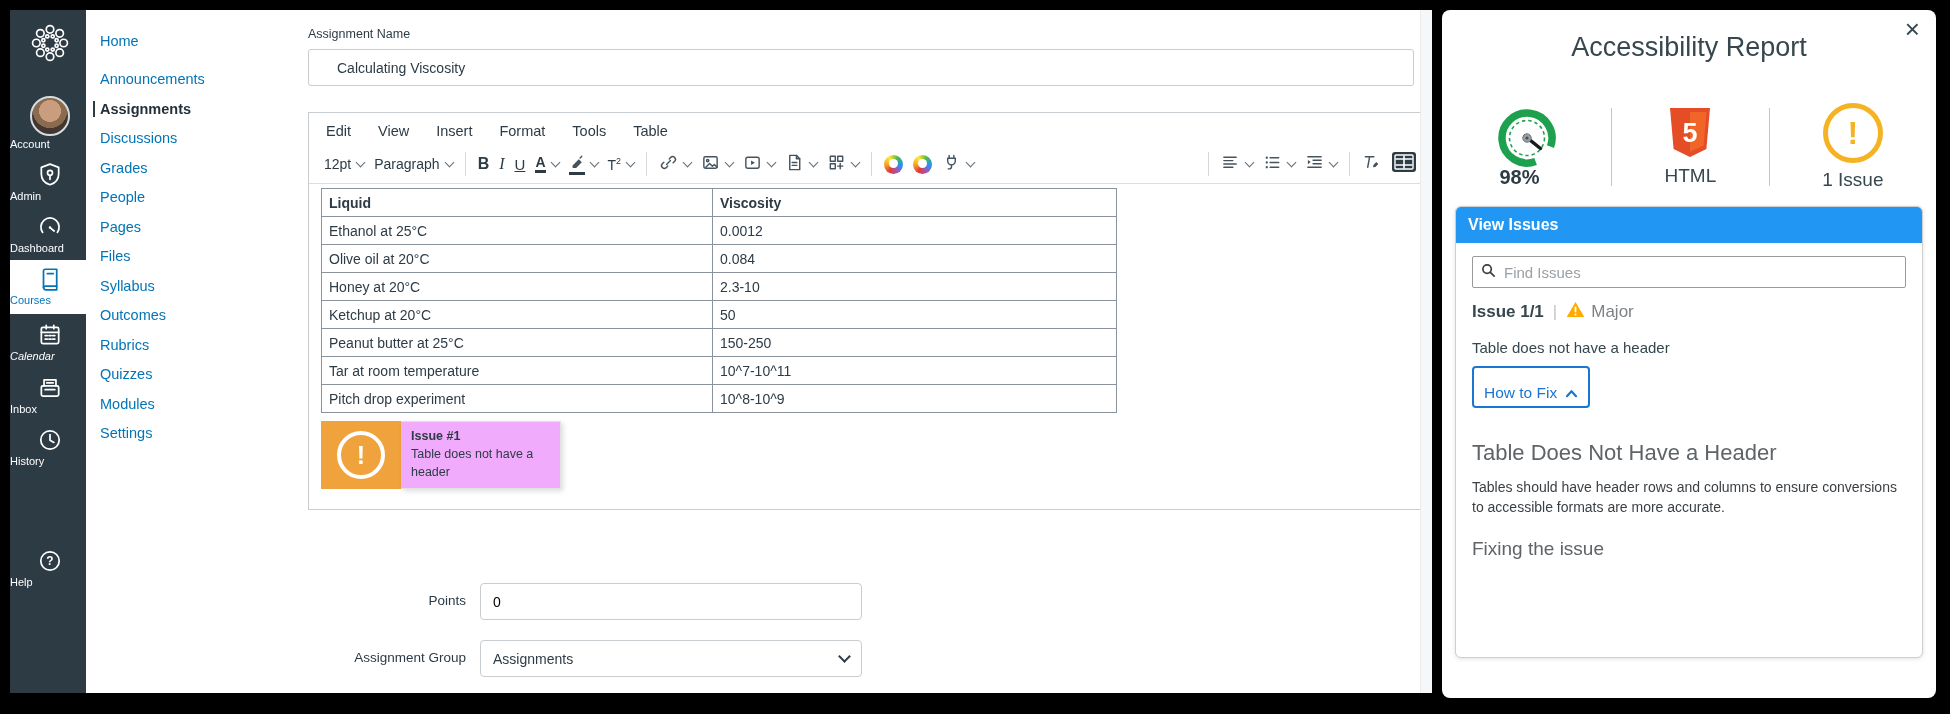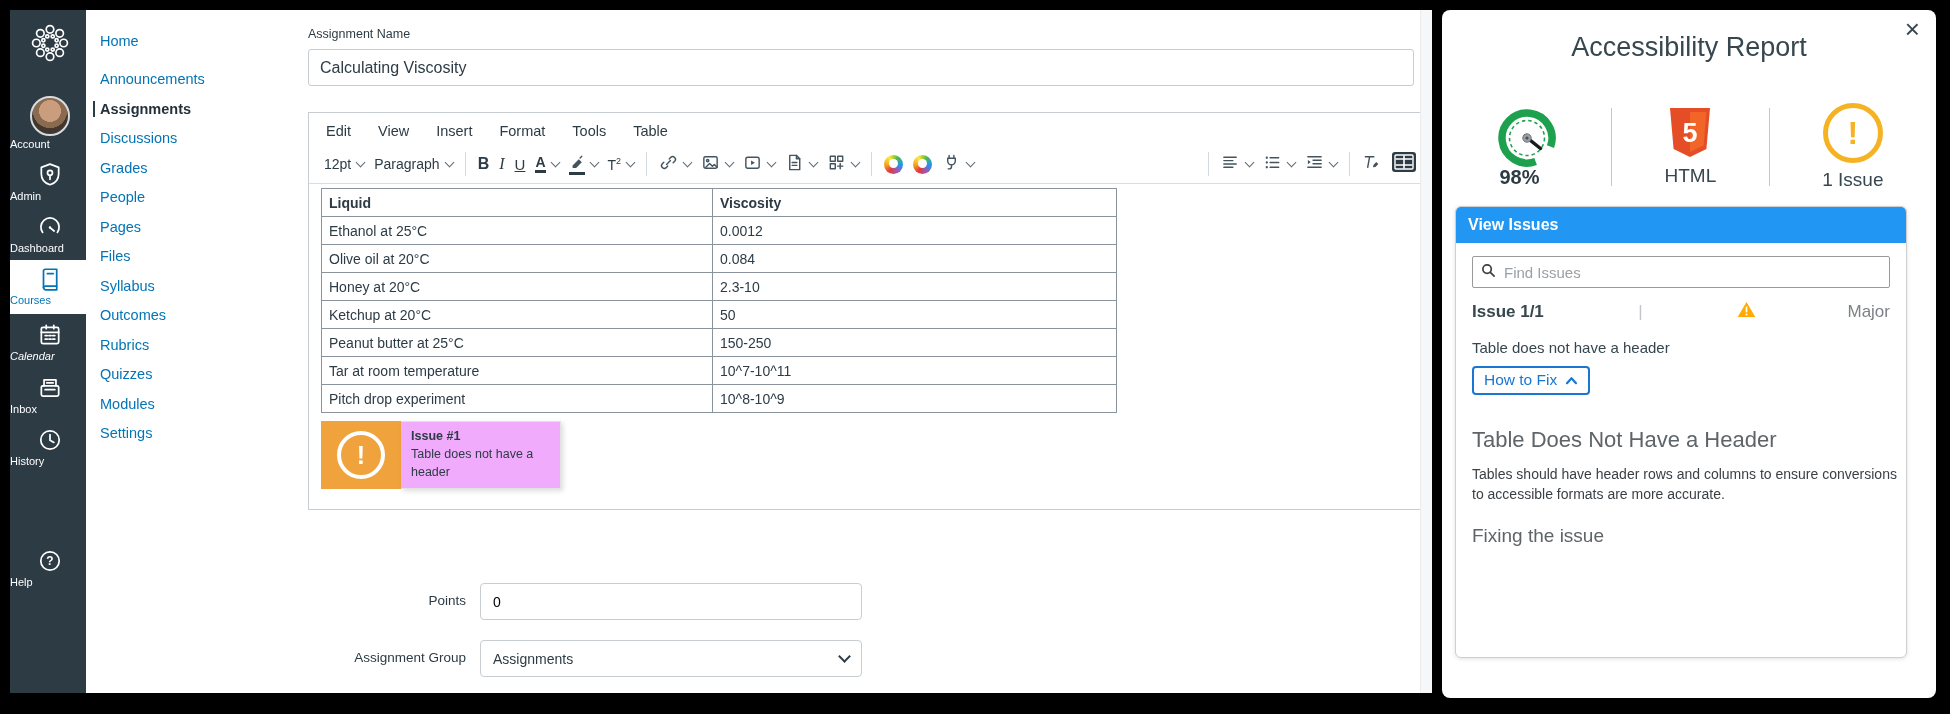--- a/index.html
+++ b/index.html
@@ -20,21 +20,21 @@
   .avatar{width:36px;height:36px;border-radius:50%;margin:0 auto;border:2px solid #d8dcdf;
           background:radial-gradient(circle at 50% 36%,#c99d7d 0 37%,#8a6b50 38% 58%,#41372f 59%);}
 
   
   .course-nav a{position:absolute;left:90px;font-size:14.5px;color:#0374B5;text-decoration:none;white-space:nowrap;}
   .course-nav a.active{color:#24313B;font-weight:700;border-left:2px solid #2D3B45;padding-left:5px;margin-left:-7px;}
 
   
   .field-label{position:absolute;font-size:12.5px;color:#2D3B45;}
   .name-input{position:absolute;left:298px;top:39px;width:1106px;height:37px;border:1px solid #C7CDD1;
-              border-radius:3px;font-size:16px;color:#2D3B45;padding:0 11px;box-sizing:border-box;
+              border-radius:3px;font-size:14px;color:#2D3B45;padding:0 28px;box-sizing:border-box;
               font-family:inherit;outline:none;}
 
   
   .editor{position:absolute;left:298px;top:102px;width:1124px;height:398px;background:#fff;
           border:1px solid #C7CDD1;border-right:none;box-sizing:border-box;}
   .menubar{display:flex;gap:27px;padding:10px 0 6px 17px;font-size:14.5px;color:#2D3B45;}
   .menubar span{cursor:pointer;}
   .toolbar{display:flex;align-items:center;height:38px;padding:0 10px;border-bottom:1px solid #DBDEE1;}
   .tb-btn{display:inline-flex;align-items:center;padding:0 5px;height:28px;color:#2D3B45;cursor:pointer;}
   .tb-txt{font-size:14px;}
@@ -88,36 +88,36 @@
   .panel-title{position:absolute;top:22px;left:0;width:100%;text-align:center;font-size:27px;color:#37474F;}
   .stats{position:absolute;top:82px;left:0;width:100%;height:110px;display:flex;align-items:center;
          justify-content:space-evenly;}
   .stat{display:flex;flex-direction:column;align-items:center;}
   .stat-label{font-size:19px;color:#37474F;font-weight:500;margin-top:2px;}
   .stat-98{margin-top:-8px;margin-left:-14px;font-weight:700;font-size:20px;color:#2D3B45;}
   .stat-divider{width:1px;height:78px;background:#C6C6C6;}
   .issue-circle{width:50px;height:50px;border:5px solid #F5B324;border-radius:50%;display:flex;align-items:center;
                 justify-content:center;color:#F5B324;font-size:32px;font-weight:800;}
 
-  .issues-card{position:absolute;left:13px;right:29px;top:196px;height:450px;border:1px solid #CFCFCF;
+  .issues-card{position:absolute;left:13px;right:13px;top:196px;height:450px;border:1px solid #CFCFCF;
                border-radius:6px;overflow:hidden;box-shadow:0 1px 4px rgba(0,0,0,.12);background:#fff;}
   .issues-header{height:36px;background:#2196F3;color:#fff;font-size:16px;font-weight:700;line-height:36px;
                  padding-left:12px;}
   .issues-body{padding:13px 16px 0 16px;}
   .search-box{display:flex;align-items:center;height:30px;border:1px solid #9A9A9A;border-radius:2px;
               padding:0 8px;background:#fff;}
   .search-box input{border:none;outline:none;flex:1;font-size:15px;font-family:inherit;color:#37474F;margin-left:6px;}
   .search-box input::placeholder{color:#9AA0A6;}
-  .issue-meta{display:flex;align-items:center;margin-top:13px;justify-content:space-between;}
+  .issue-meta{display:flex;align-items:center;margin-top:13px;}
   .issue-counter{font-size:17px;font-weight:700;color:#37474F;}
   .meta-sep{color:#C2C6CA;font-size:17px;margin:0 9px;}
   .severity{font-size:17px;color:#7D8287;margin-left:6px;}
   .issue-text{font-size:15px;color:#37474F;margin-top:17px;}
   .fix-btn{display:inline-flex;align-items:center;gap:8px;margin-top:10px;border:2px solid #1976D2;color:#1976D2;
-           border-radius:4px;padding:3px 10px 4px 10px;font-size:15.5px;font-weight:500;cursor:pointer;background:#fff;}
+           border-radius:4px;padding:16px 10px 4px 10px;font-size:15.5px;font-weight:500;cursor:pointer;background:#fff;}
   .detail-heading{font-size:22px;color:#5E6468;margin-top:32px;font-weight:400;}
   .detail-body{font-size:14px;color:#3A3F44;line-height:1.42;margin-top:12px;width:434px;}
   .fixing-heading{font-size:19px;color:#5E6468;margin-top:20px;font-weight:400;}
   .fix-steps{margin:12px 0 0 0;padding-left:24px;}
   .fix-steps li{font-size:14px;color:#3A3F44;line-height:1.4;margin-bottom:13px;width:410px;}
 </style>
 </head>
 <body>
 
 <div class="stage">

